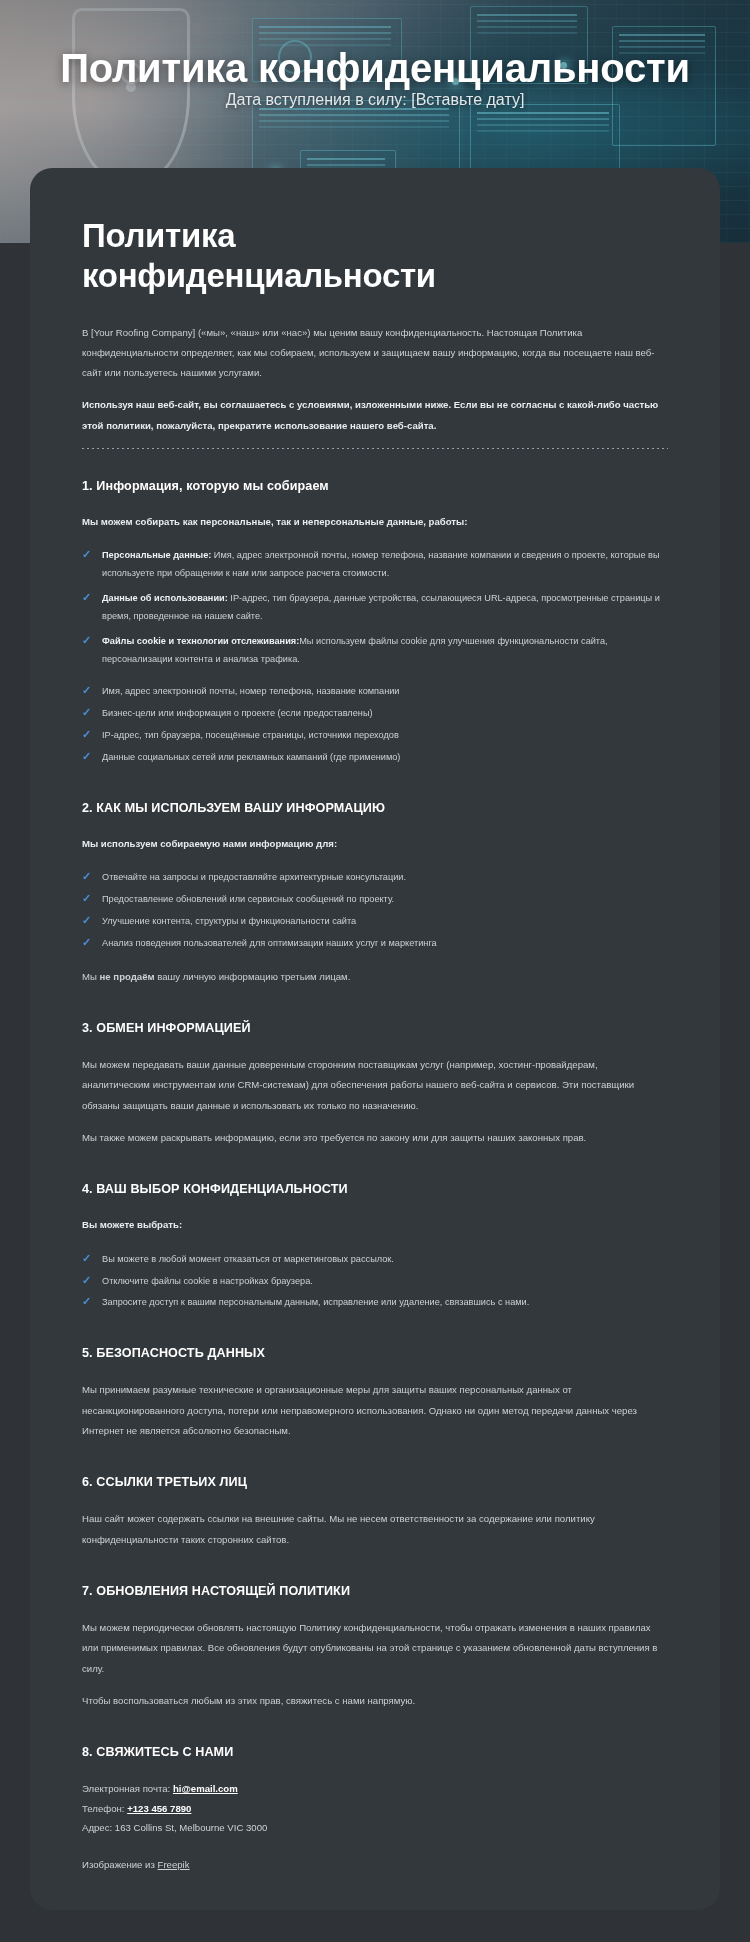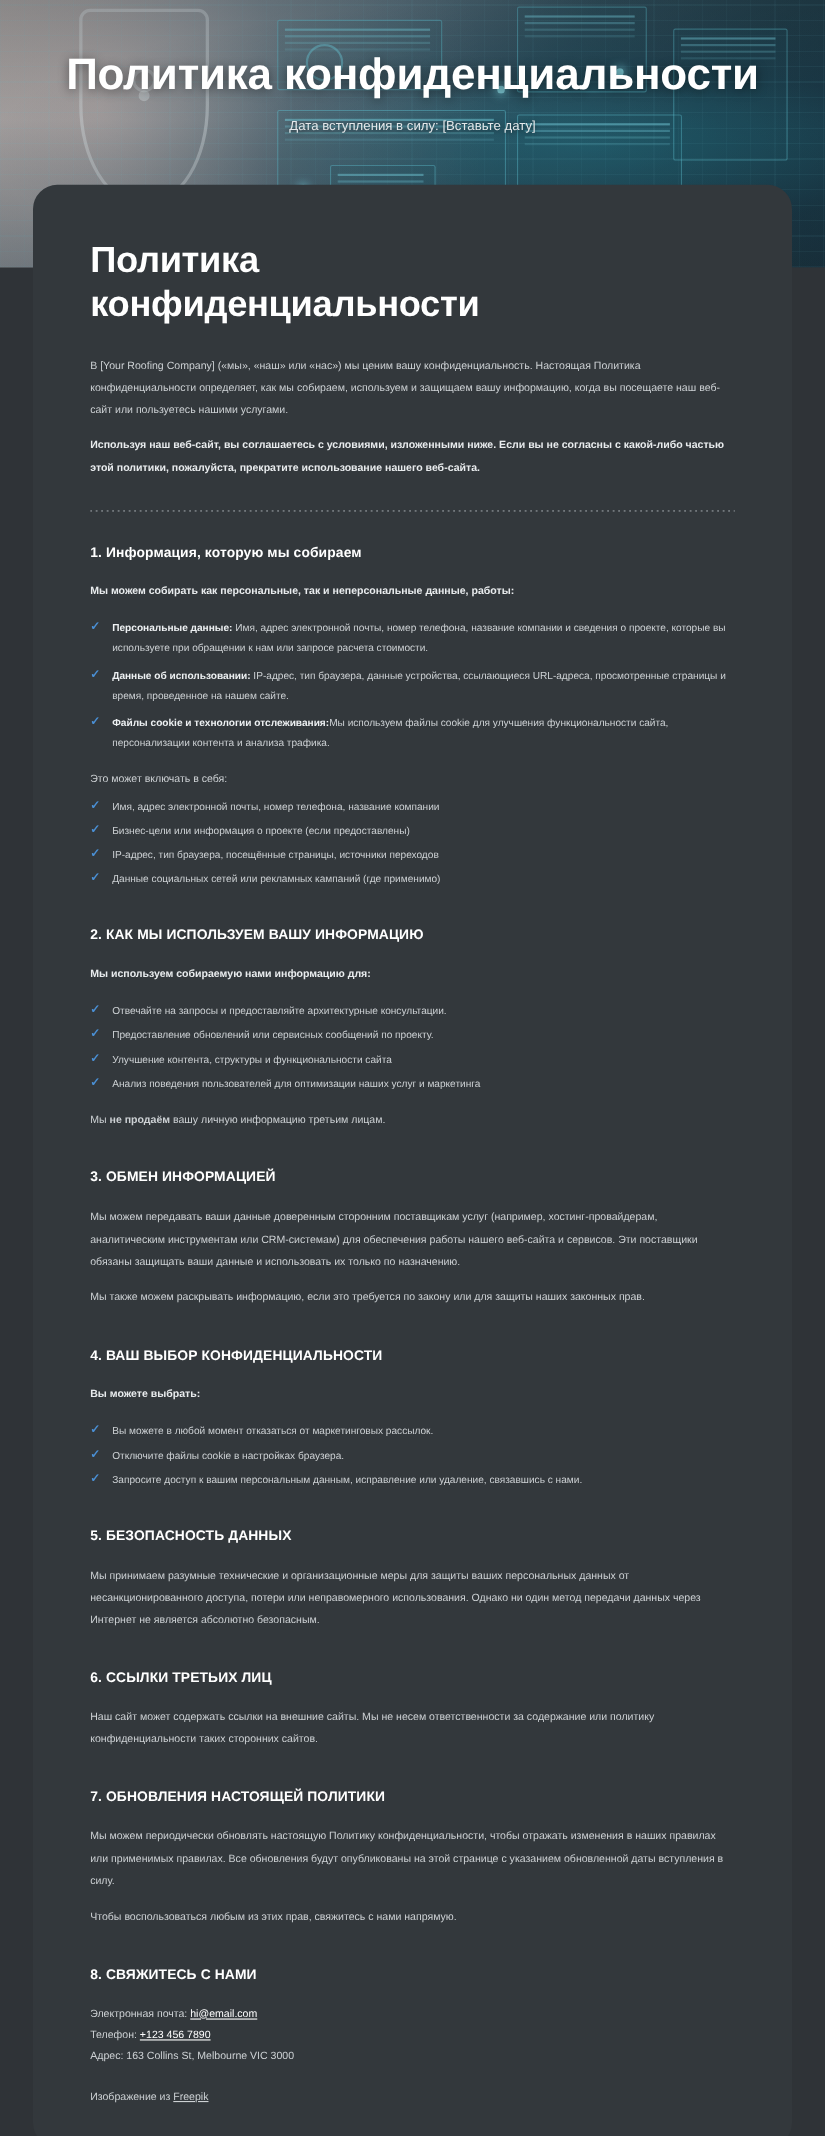--- a/index.html
+++ b/index.html
@@ -88,22 +88,21 @@
   }
   .hero-title {
     font-size: 40px;
     font-weight: 700;
     color: #ffffff;
     letter-spacing: -0.2px;
     text-shadow: 0 2px 10px rgba(0,0,0,0.45);
     white-space: nowrap;
   }
   .hero-sub {
-    margin-top: 16px;
-    font-size: 12px;
+    font-size: 16px;
     color: #e4e8ea;
     text-shadow: 0 1px 5px rgba(0,0,0,0.55);
   }
 
   
   .card {
     position: relative;
     margin: -75px 30px 0 30px;
     width: 690px;
     background: #33383c;
@@ -127,21 +126,21 @@
     line-height: 2.12;
     color: #cdd1d4;
     margin-bottom: 12px;
   }
   p.body.tight { margin-bottom: 6px; }
   p.lead-bold {
     font-size: 9.6px;
     line-height: 2.12;
     font-weight: 700;
     color: #e9ecee;
-    margin-bottom: 28px;
+    margin-bottom: 12px;
   }
 
   .divider {
     height: 1px;
     margin: 10px 0 30px 0;
     background-image: linear-gradient(90deg, #9aa0a5 0 2px, rgba(0,0,0,0) 2px 5px);
     background-size: 5px 1px;
     background-repeat: repeat-x;
   }
 
@@ -178,21 +177,21 @@
     color: #4a8fd4;
     font-size: 11px;
     line-height: 12px;
     font-weight: 700;
   }
   ul.checks li b { color: #eef1f3; font-weight: 700; }
   ul.checks.loose li { margin-bottom: 7px; }
 
   a.ul-link {
     color: #ffffff;
-    font-weight: 400;
+    font-weight: 700;
     text-decoration: underline;
     margin-top: 32px;
   }
   a.plain-link {
     color: #cdd1d4;
     text-decoration: underline;
   }
 
   .contact-line {
     font-size: 9.6px;
@@ -249,21 +248,20 @@
     <li>
       <span class="tick">✓</span>
       <b>Данные об использовании:</b><span> IP-адрес, тип браузера, данные устройства, ссылающиеся URL-адреса, просмотренные страницы и время, проведенное на нашем сайте.</span>
     </li>
     <li>
       <span class="tick">✓</span>
       <b>Файлы cookie и технологии отслеживания:</b><span>Мы используем файлы cookie для улучшения функциональности сайта, персонализации контента и анализа трафика.</span>
     </li>
   </ul>
 
-  <p class="body tight">Это может включать в себя:</p>
 
   <ul class="checks">
     <li>
       <span class="tick">✓</span>
       <span>Имя, адрес электронной почты, номер телефона, название компании</span>
     </li>
     <li>
       <span class="tick">✓</span>
       <span>Бизнес-цели или информация о проекте (если предоставлены)</span>
     </li>

